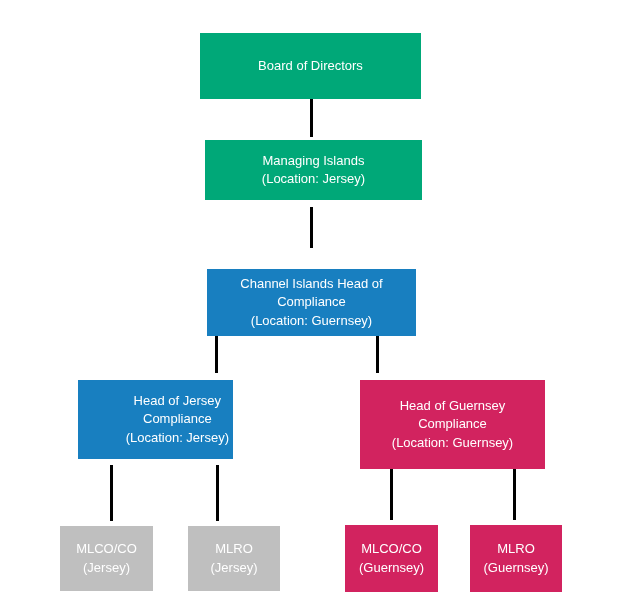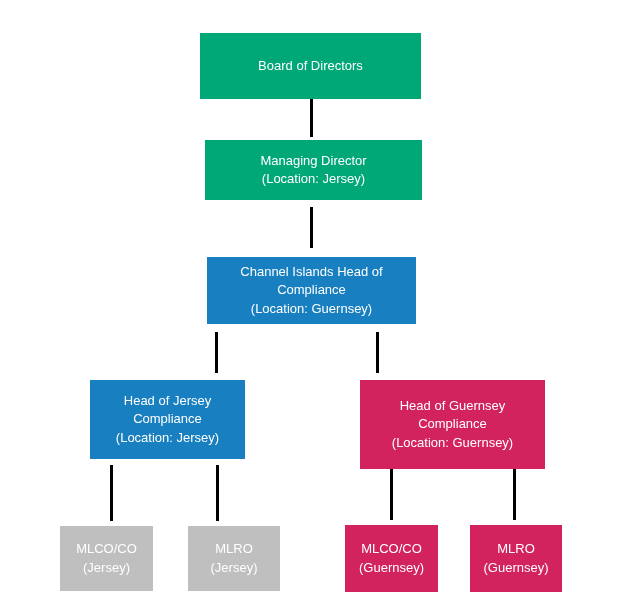--- a/index.html
+++ b/index.html
@@ -32,22 +32,22 @@
   }
   .connector {
     position: absolute;
     width: 3px;
     background: #000000;
   }
 
   
   #node-board     { left: 200px; top: 33px;  width: 221px; height: 66px; }
   #node-md        { left: 205px; top: 140px; width: 217px; height: 60px; }
-  #node-cihoc     { left: 207px; top: 257px; width: 209px; height: 67px; }
-  #node-hjc       { left: 90px;  top: 380px; width: 155px; height: 79px; }
+  #node-cihoc     { left: 207px; top: 269px; width: 209px; height: 67px; }
+  #node-hjc       { left: 78px;  top: 380px; width: 155px; height: 79px; justify-content: flex-end; }
   #node-hgc       { left: 360px; top: 380px; width: 185px; height: 89px; }
   #node-mlco-j    { left: 60px;  top: 526px; width: 93px;  height: 65px; }
   #node-mlro-j    { left: 188px; top: 526px; width: 92px;  height: 65px; }
   #node-mlco-g    { left: 345px; top: 525px; width: 93px;  height: 67px; }
   #node-mlro-g    { left: 470px; top: 525px; width: 92px;  height: 67px; }
 
   #conn-1  { left: 310px; top: 98px;  height: 39px; }
   #conn-2  { left: 310px; top: 207px; height: 41px; }
   #conn-3a { left: 215px; top: 332px; height: 41px; }
   #conn-3b { left: 376px; top: 332px; height: 41px; }
@@ -68,21 +68,21 @@
   <div class="connector" id="conn-4a" style="background: rgb(0, 0, 0);"></div>
   <div class="connector" id="conn-4b" style="background: rgb(0, 0, 0);"></div>
   <div class="connector" id="conn-5a" style="background: rgb(0, 0, 0);"></div>
   <div class="connector" id="conn-5b" style="background: rgb(0, 0, 0);"></div>
 
   <div class="node" id="node-board" style="background: rgb(0, 168, 120);">
     <span class="label" style="color: rgb(255, 255, 255);">Board of Directors</span>
   </div>
 
   <div class="node" id="node-md" style="background: rgb(0, 168, 120);">
-    <span class="label" style="color: rgb(255, 255, 255);">Managing Director
+    <span class="label" style="color: rgb(255, 255, 255);">Managing Islands
 (Location: Jersey)</span>
   </div>
 
   <div class="node" id="node-cihoc" style="background: rgb(24, 127, 192);">
     <span class="label" style="color: rgb(255, 255, 255);">Channel Islands Head of
 Compliance
 (Location: Guernsey)</span>
   </div>
 
   <div class="node" id="node-hjc" style="background: rgb(24, 127, 192);">

